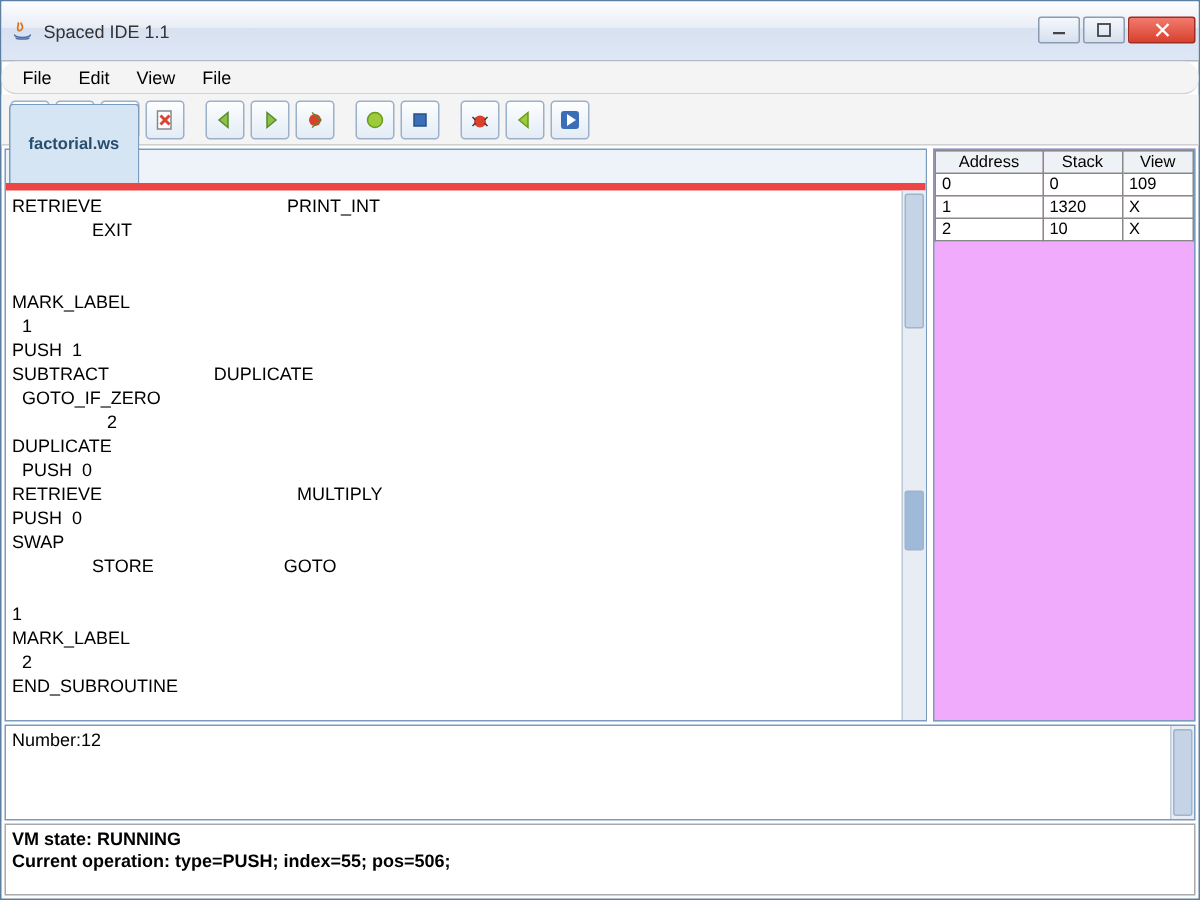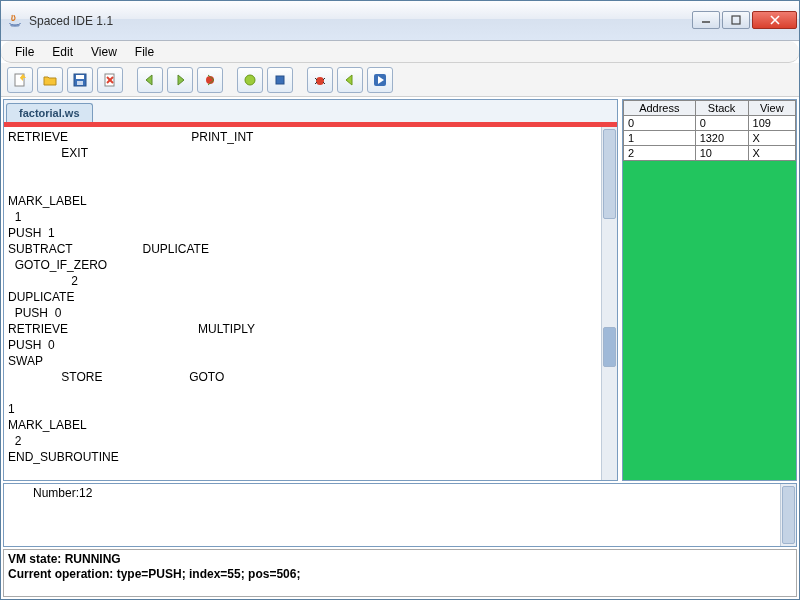--- a/index.html
+++ b/index.html
@@ -13,31 +13,31 @@
 .win-btn.close { width: 45px; background: linear-gradient(#f07b6e, #d9402d); color: #fff; font-weight: bold; border-color: #a02d20; }
 .menubar { height: 22px; background: #f4f4f4; display: flex; align-items: center; padding: 0 6px; gap: 2px; border-bottom: 1px solid #d0d0d0; border-radius: 10px; }
 .menu-item { padding: 2px 8px; cursor: pointer; font-size: 12px; }
 .toolbar { height: 34px; background: #f4f4f4; display: flex; align-items: center; padding: 2px 6px; gap: 4px; border-bottom: 1px solid #d0d0d0; }
 .tb-btn { width: 26px; height: 26px; border: 1px solid #9cb0c9; border-radius: 3px; background: linear-gradient(#fdfefe, #e3ecf6); display: flex; align-items: center; justify-content: center; cursor: pointer; }
 .tb-sep { width: 6px; }
 .content { flex: 1; display: flex; flex-direction: column; padding: 2px; gap: 2px; min-height: 0; }
 .upper { flex: 1; display: flex; gap: 4px; min-height: 0; }
 .editor-pane { flex: 1; display: flex; flex-direction: column; border: 1px solid #7a9cbf; min-width: 0; }
 .tabs { height: 22px; display: flex; align-items: flex-end; background: #eef3f9; padding: 0 2px; }
-.tab { padding: 3px 12px; border: 1px solid #7a9cbf; border-bottom: none; background: #d6e5f3; border-radius: 3px 3px 0 0; font-size: 11px; font-weight: bold; color: #2a4d6e; cursor: pointer; text-align: right; }
+.tab { padding: 20px 12px; border: 1px solid #7a9cbf; border-bottom: none; background: #d6e5f3; border-radius: 3px 3px 0 0; font-size: 11px; font-weight: bold; color: #2a4d6e; cursor: pointer; text-align: right; }
 .editor-body { flex: 1; display: flex; background: #fff; border-top: 5px solid #ef4444; min-height: 0; }
 .editor-text { flex: 1; padding: 2px 4px; font-family: Arial, sans-serif; font-size: 12px; white-space: pre; overflow: hidden; line-height: 16px; }
 .vscroll { width: 16px; background: #e8edf3; border-left: 1px solid #c0ccda; position: relative; }
 .vscroll .thumb { position: absolute; left: 1px; right: 1px; background: #c4d3e5; border: 1px solid #9fb4ce; border-radius: 2px; }
-.side-pane { width: 175px; border: 1px solid #7a9cbf; background: #22c55e; display: flex; flex-direction: column; }
+.side-pane { width: 175px; border: 1px solid #7a9cbf; background: #f0abfc; display: flex; flex-direction: column; }
 .mem-table { width: 100%; border-collapse: collapse; font-size: 11px; }
 .mem-table th, .mem-table td { border: 1px solid #888; padding: 1px 4px; text-align: left; background: #fff; }
 .mem-table th { background: #eef1f5; font-weight: normal; text-align: center; }
 .console-pane { height: 64px; border: 1px solid #7a9cbf; display: flex; }
-.console-text { flex: 1; padding: 2px 4px; font-size: 12px; margin-left: 25px; }
+.console-text { flex: 1; padding: 2px 4px; font-size: 12px; }
 .status-pane { height: 48px; border: 1px solid #aaa; padding: 2px 4px; font-size: 12px; font-weight: bold; line-height: 15px; }
 svg { display: block; }
 </style>
 </head>
 <body>
 
 <div class="window">
   <div class="titlebar">
     <span class="app-icon">
       <svg width="16" height="16" viewBox="0 0 16 16">

